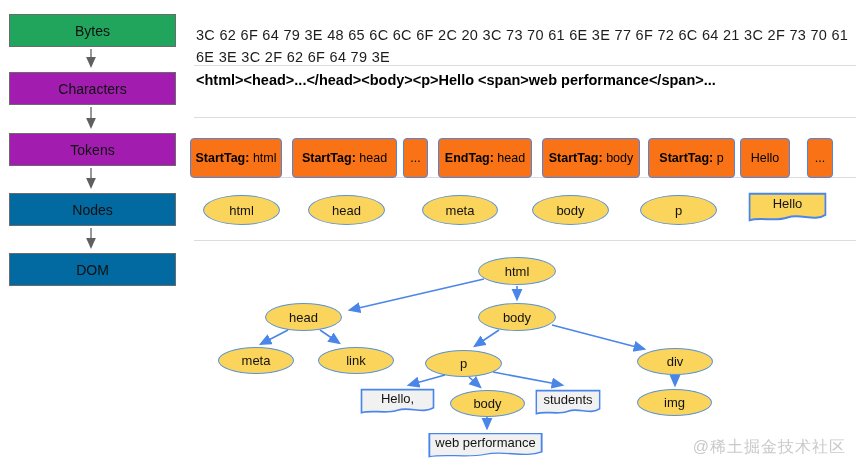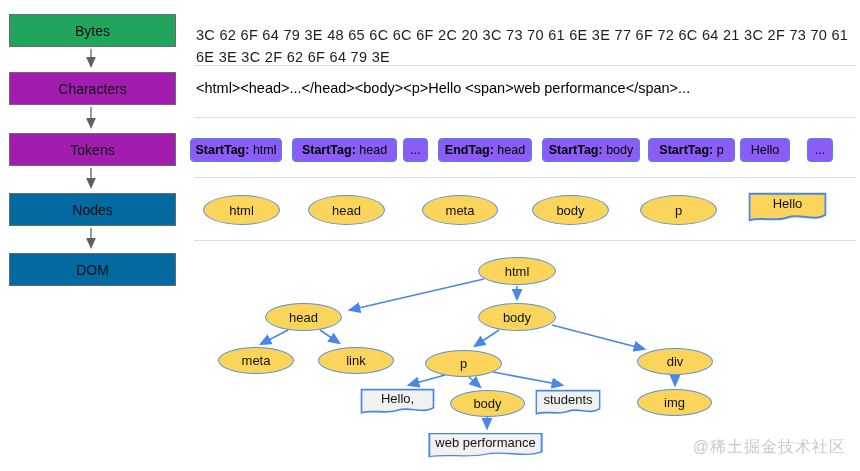--- a/index.html
+++ b/index.html
@@ -10,24 +10,24 @@
          border:1.5px solid #6b6b6b;display:flex;align-items:center;justify-content:center;
          font-size:14px;color:#101010;}
   .stage-green{background:#21A55C;}
   .stage-blue{background:#a21caf;}
   .stage-yellow{background:#0369a1;}
   
   .sep{position:absolute;left:194px;width:662px;height:1px;background:#dcdcdc;}
   
   .hex{position:absolute;left:196px;top:24px;font-size:14.5px;line-height:22px;
        color:#1d1d1d;letter-spacing:.3px;white-space:nowrap;}
-  .chars{position:absolute;left:196px;top:80px;font-size:14.5px;font-weight:normal;
+  .chars{position:absolute;left:196px;top:72px;font-size:14.5px;font-weight:bold;
          color:#000;white-space:nowrap;}
   
-  .token{position:absolute;top:138px;height:24px;box-sizing:border-box;background:#8b5cf6;
+  .token{position:absolute;top:138px;height:40px;box-sizing:border-box;background:#f97316;
          border:1.5px solid #4A86E8;border-radius:4px;display:flex;align-items:center;
          justify-content:center;font-size:12.5px;white-space:pre;color:#000;}
   .token b{font-weight:bold;}
   
   .ellipse{position:absolute;box-sizing:border-box;background:#FBD45C;border:1.5px solid #5B94D6;
            border-radius:50%;display:flex;align-items:center;justify-content:center;
            font-size:13px;color:#131313;}
   
   .doc{position:absolute;}
   .doc svg{position:absolute;left:0;top:0;width:100%;height:100%;}

